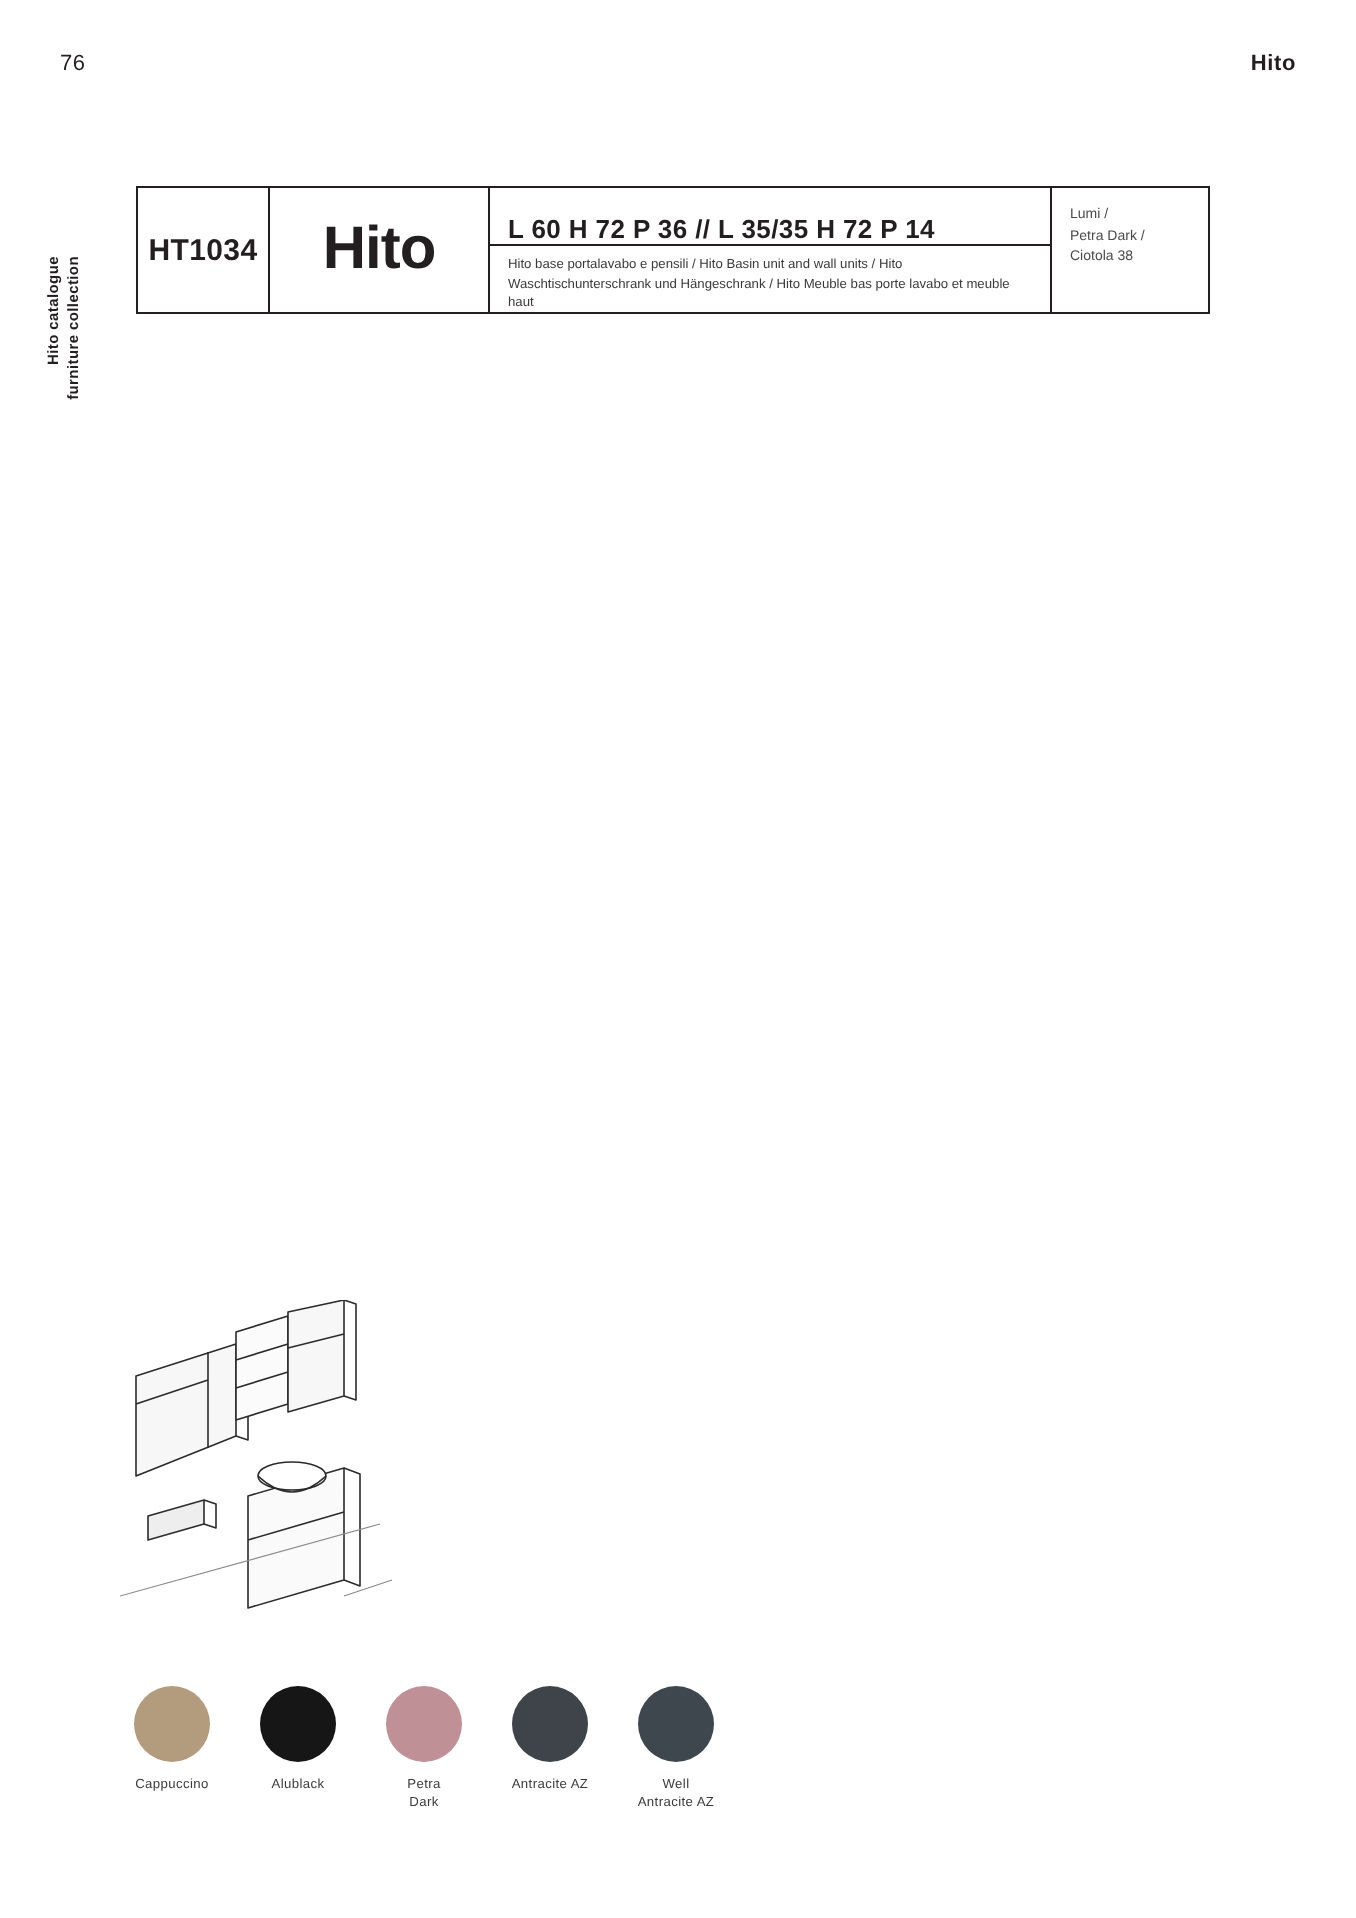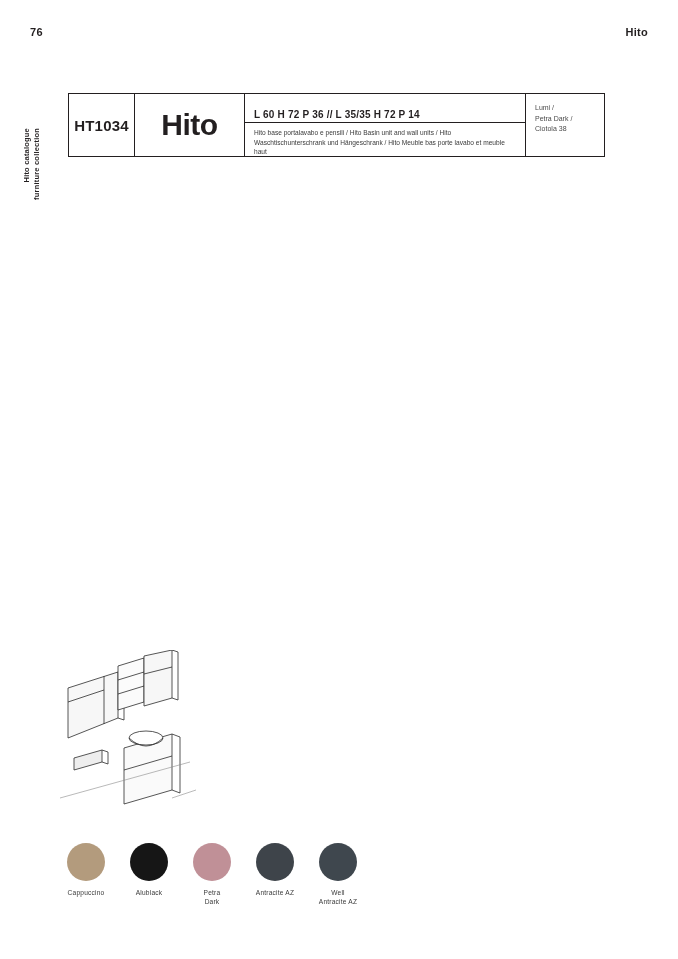--- a/index.html
+++ b/index.html
@@ -15,21 +15,21 @@
     color: #231f20;
     overflow: hidden;
   }
 
   
   .page-number {
     position: absolute;
     left: 30px;
     top: 26px;
     font-size: 11px;
-    font-weight: bold;
+    font-weight: normal;
     letter-spacing: 0.3px;
   }
   .header-title {
     position: absolute;
     right: 30px;
     top: 26px;
     font-size: 11px;
     font-weight: bold;
     letter-spacing: 0.3px;
   }
@@ -94,21 +94,21 @@
     box-sizing: border-box;
     display: flex;
     flex-direction: column;
   }
   .desc-dims {
     height: 26px;
     border-bottom: 1px solid #231f20;
     display: flex;
     align-items: center;
     padding-left: 9px;
-    font-size: 10px;
+    font-size: 13px;
     font-weight: bold;
     letter-spacing: 0.2px;
     box-sizing: border-box;
     margin-top: 12px;
   }
   .desc-text {
     flex: 1;
     padding: 5px 8px 0 9px;
     font-size: 6.6px;
     line-height: 9.2px;

